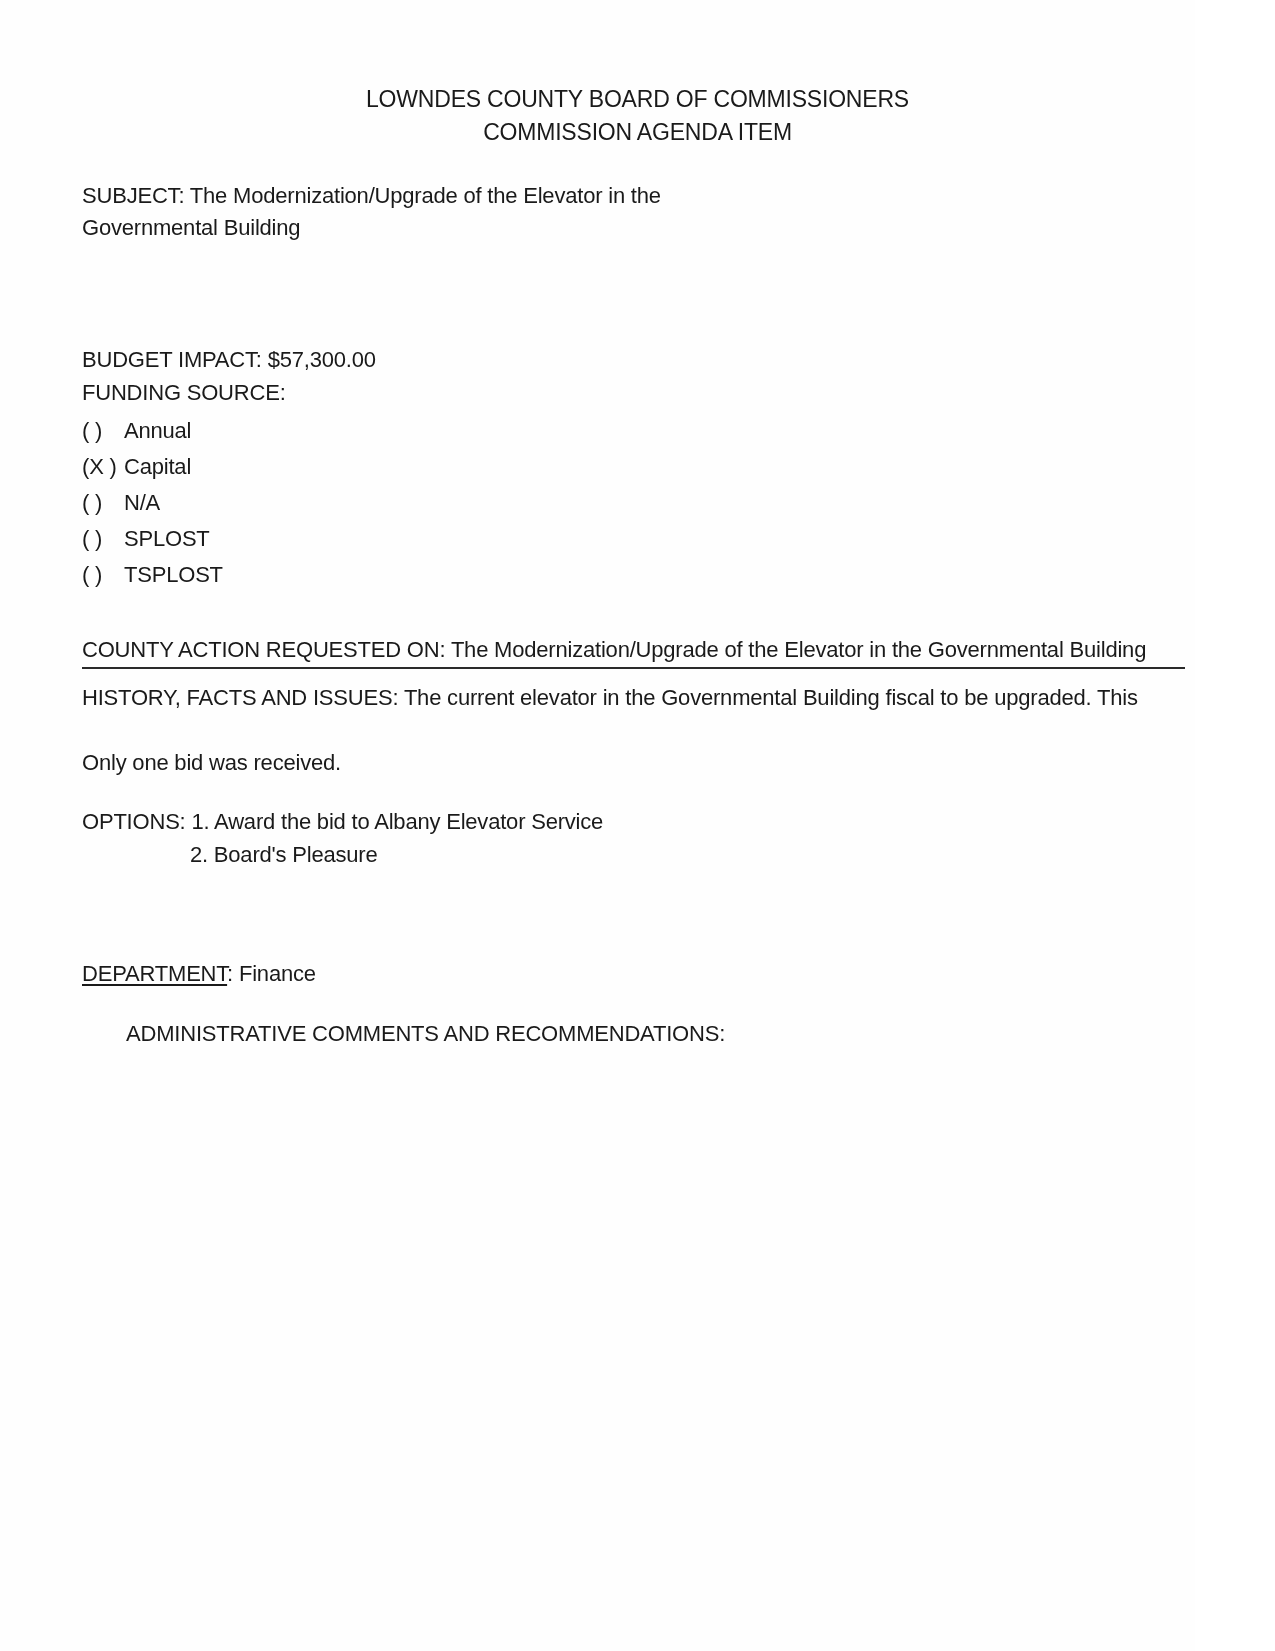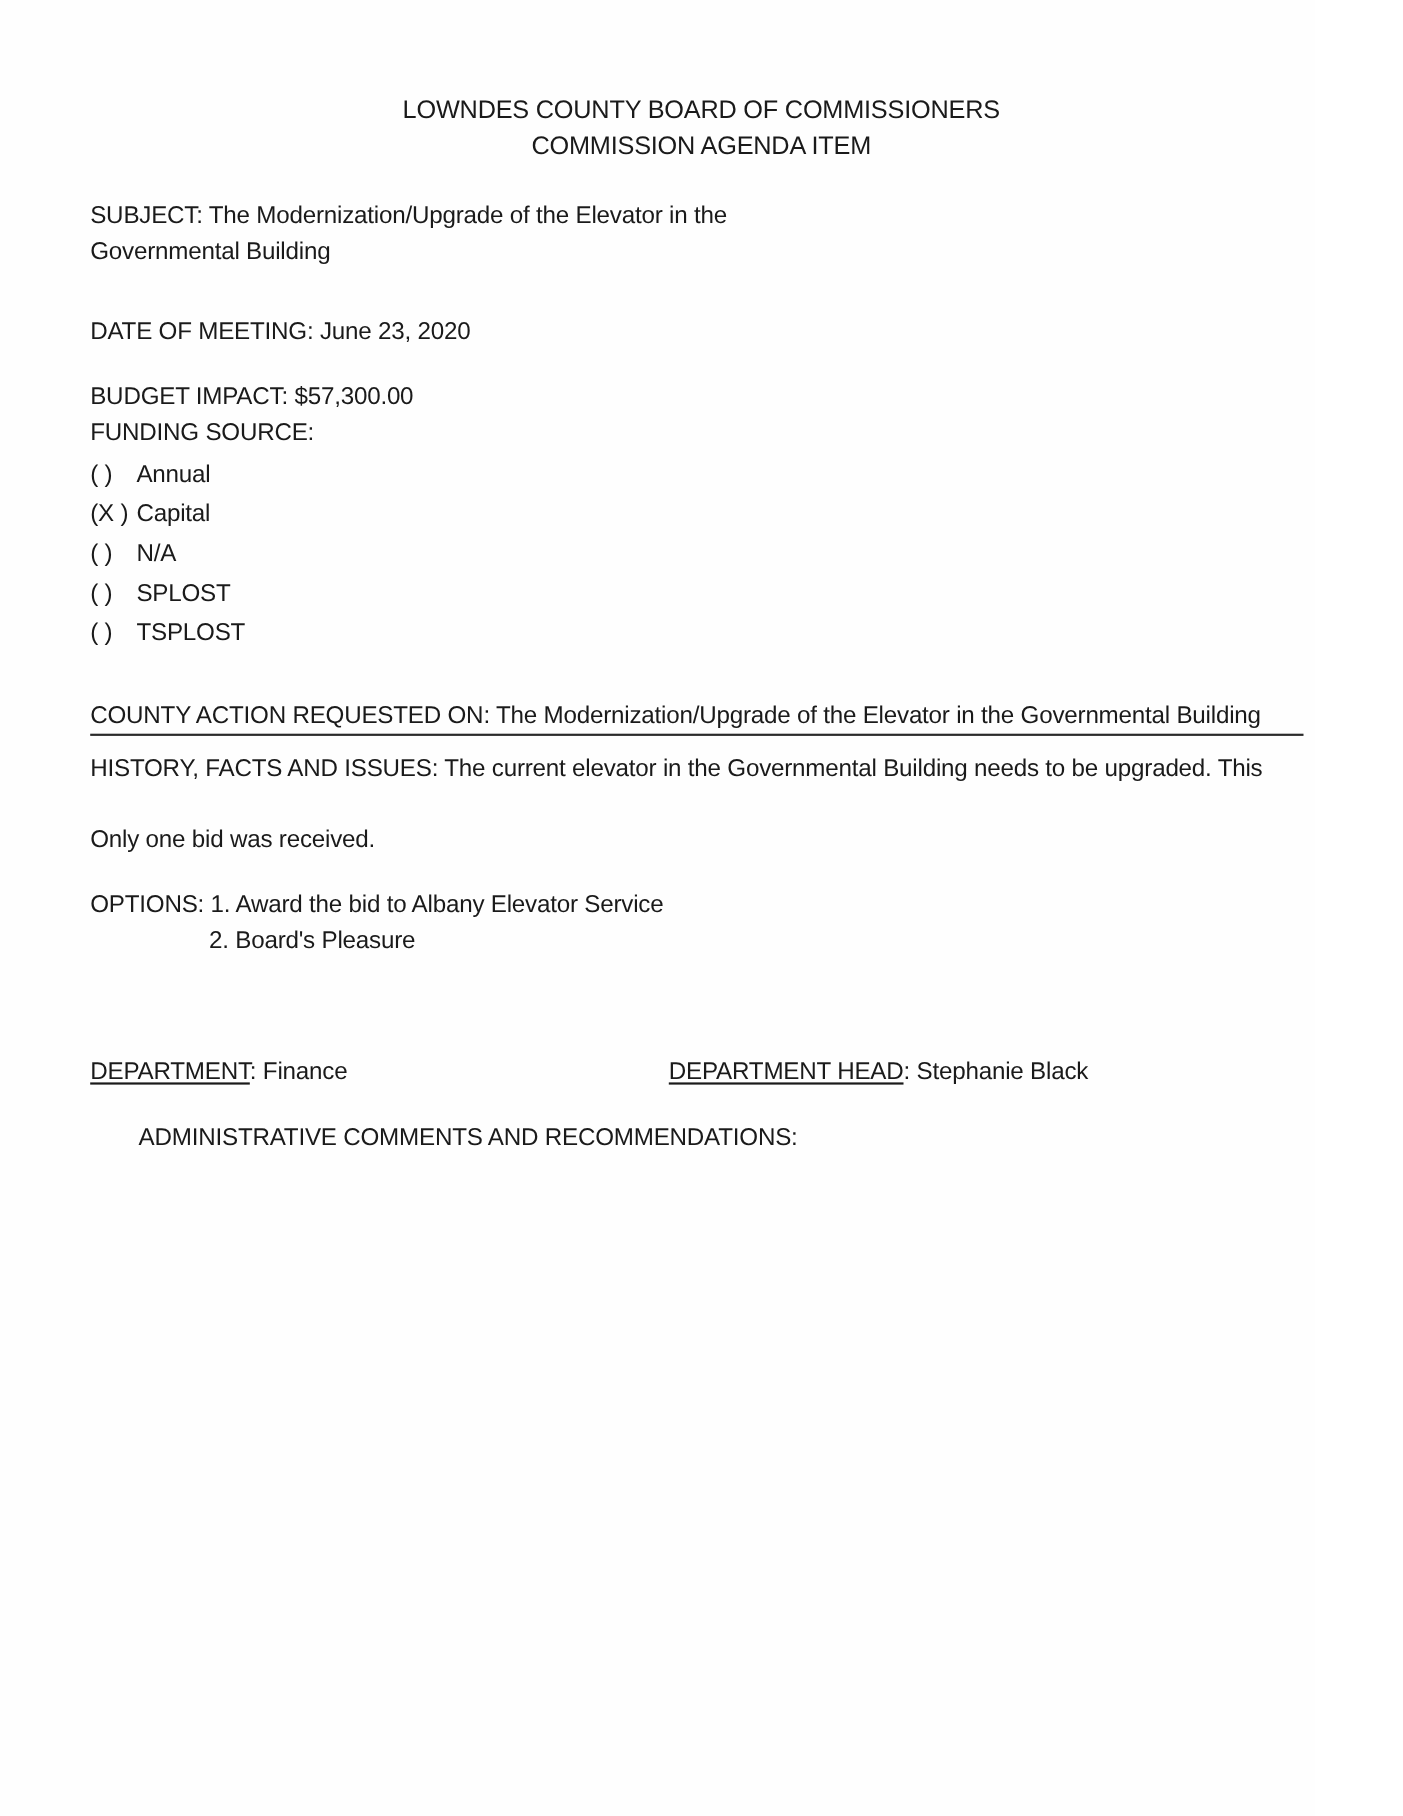--- a/index.html
+++ b/index.html
@@ -67,24 +67,20 @@
   </div>
 
   <div class="line center title" style="top:117px;">
     <span>COMMISSION AGENDA ITEM</span>
   </div>
   <div class="line" style="left:82px; top:213px;">
     <span>Governmental Building</span>
   </div>
 
 
-  <div class="line" style="left:82px; top:286px;">
-    <span>DATE OF MEETING:</span>
-    <span>June 23, 2020</span>
-  </div>
 
   <div class="line" style="left:82px; top:345px;">
     <span>BUDGET IMPACT:</span>
     <span>$57,300.00</span>
   </div>
 
   <div class="line" style="left:82px; top:378px;">
     <span>FUNDING SOURCE:</span>
   </div>
 
@@ -105,41 +101,37 @@
   </div>
 
   <div class="line" style="left:82px; top:635px;">
     <span>COUNTY ACTION REQUESTED ON:</span>
     <span>The Modernization/Upgrade of the Elevator in the Governmental Building</span>
   </div>
   <div class="rule" style="top:667px;"></div>
 
   <div class="line" style="left:82px; top:683px;">
     <span>HISTORY, FACTS AND ISSUES:</span>
-    <span>The current elevator in the Governmental Building needs to be upgraded. This</span>
+    <span>The current elevator in the Governmental Building fiscal to be upgraded. This</span>
   </div>
   <div class="line" style="left:82px; top:748px;">
     <span>Only one bid was received.</span>
   </div>
 
   <div class="line" style="left:82px; top:807px;">
     <span>OPTIONS:</span>
     <span>1. Award the bid to Albany Elevator Service</span>
   </div>
   <div class="line" style="left:190px; top:840px;">
     <span>2. Board's Pleasure</span>
   </div>
 
 
   <div class="line" style="left:82px; top:959px;">
     <span class="u">DEPARTMENT</span><span>:</span>
     <span>Finance</span>
   </div>
-  <div class="line" style="left:608px; top:959px;">
-    <span class="u">DEPARTMENT HEAD</span><span>:</span>
-    <span>Stephanie Black</span>
-  </div>
 
   <div class="line" style="left:82px; top:1019px;margin-left:44px;">
     <span>ADMINISTRATIVE COMMENTS AND RECOMMENDATIONS:</span>
   </div>
 
 </div>
 
 </body></html>

